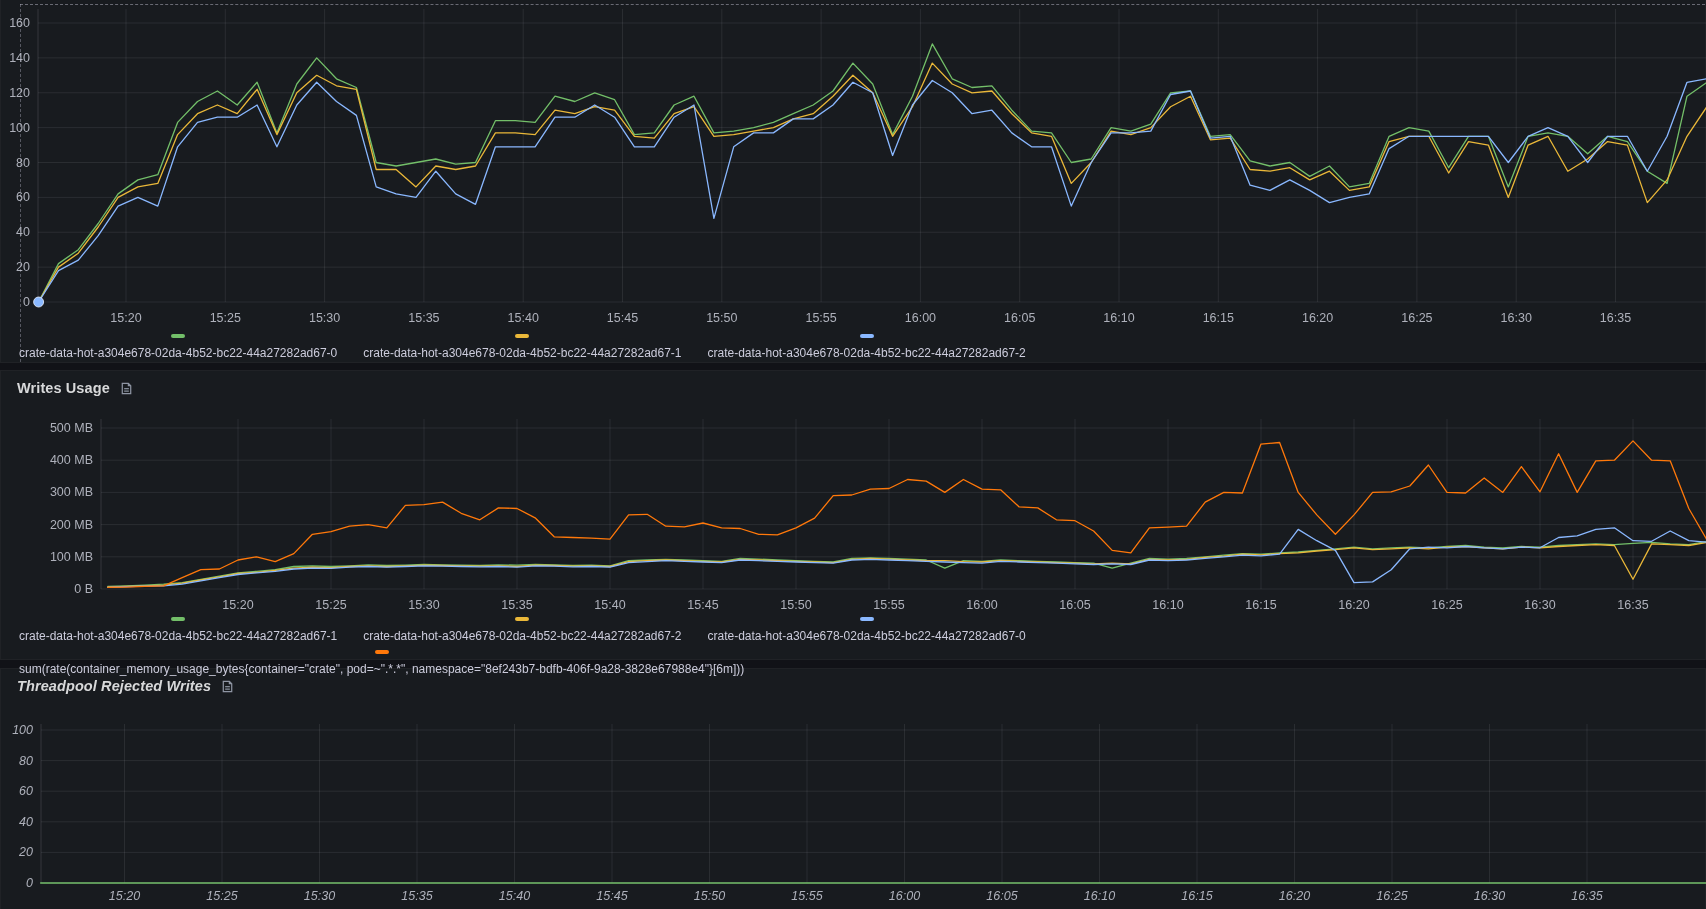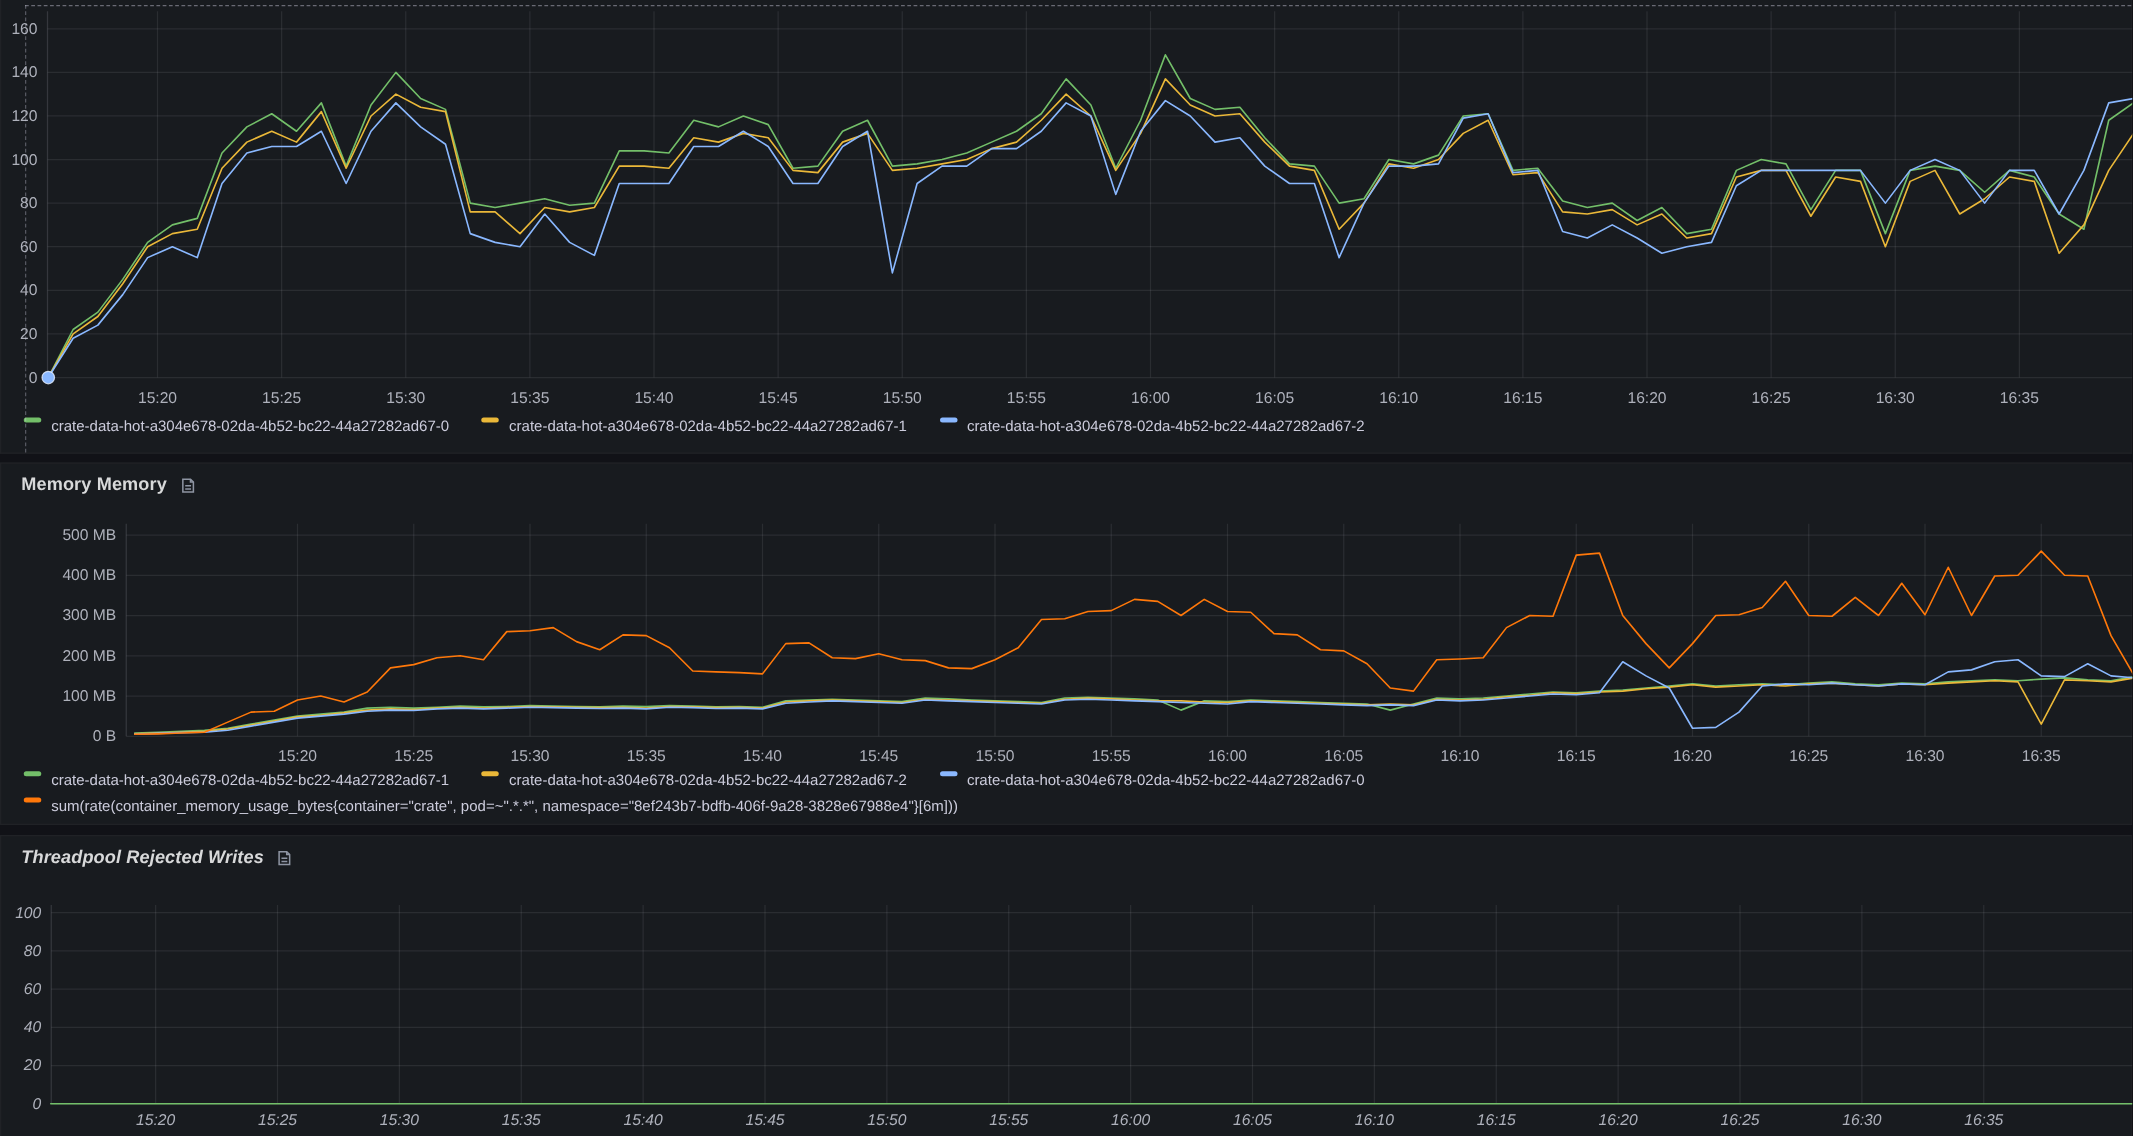--- a/index.html
+++ b/index.html
@@ -13,21 +13,21 @@
   svg text{font-family:"Liberation Sans","DejaVu Sans",sans-serif;}
   .dash-top{position:absolute;top:4px;left:19px;right:0;height:0;border-top:1px dashed rgba(204,204,220,0.45);z-index:5;}
   .dash-left{position:absolute;top:4px;left:19px;bottom:0;width:0;border-left:1px dashed rgba(204,204,220,0.35);z-index:5;}
   .panel-header{position:absolute;top:9px;left:16px;display:flex;align-items:center;gap:9px;z-index:4;}
   .panel-title{font-size:14.5px;font-weight:600;color:#D8D9DA;margin:0;letter-spacing:.1px;}
   .desc-icon{color:#8E95A3;display:inline-flex;}
   .legend{position:absolute;left:18px;z-index:4;display:flex;flex-direction:column;gap:7px;}
   .legend-0{top:334px;}
   .legend-1{top:246px;}
   .legend-row{display:flex;align-items:center;flex-wrap:nowrap;}
-  .legend-item{display:flex;gap:8px;margin-right:26px;cursor:pointer;}
+  .legend-item{display:flex;align-items:center;gap:8px;margin-right:26px;cursor:pointer;flex-direction:column;}
   .swatch{width:14px;height:4px;border-radius:2px;flex:0 0 auto;}
   .legend-label{font-size:12px;color:#CCCCDC;white-space:nowrap;}
 </style>
 </head>
 <body>
 
 <div class="stage">
 
   <section class="panel p1">
     <div class="dash-top"></div>
@@ -102,21 +102,21 @@
           <div class="legend-item">
             <span class="swatch" style="background: rgb(138, 184, 255);"></span>
             <span class="legend-label">crate-data-hot-a304e678-02da-4b52-bc22-44a27282ad67-2</span>
           </div>
         </div>
       </div>
   </section>
 
   <section class="panel p2">
     <div class="panel-header">
-      <h2 class="panel-title">Memory Memory</h2>
+      <h2 class="panel-title">Writes Usage</h2>
       <span class="desc-icon">
         <svg width="15" height="15" viewBox="0 0 16 16" fill="none" stroke="currentColor" stroke-width="1.3">
           <path d="M3.5 2.5h6.5l2.5 2.5v8.5h-9z"></path>
           <path d="M10 2.5V5h2.5"></path>
           <line x1="5.5" y1="8.2" x2="10.5" y2="8.2"></line>
           <line x1="5.5" y1="10.8" x2="10.5" y2="10.8"></line>
         </svg>
       </span>
     </div>
     <svg class="chart" width="1706" height="290">

